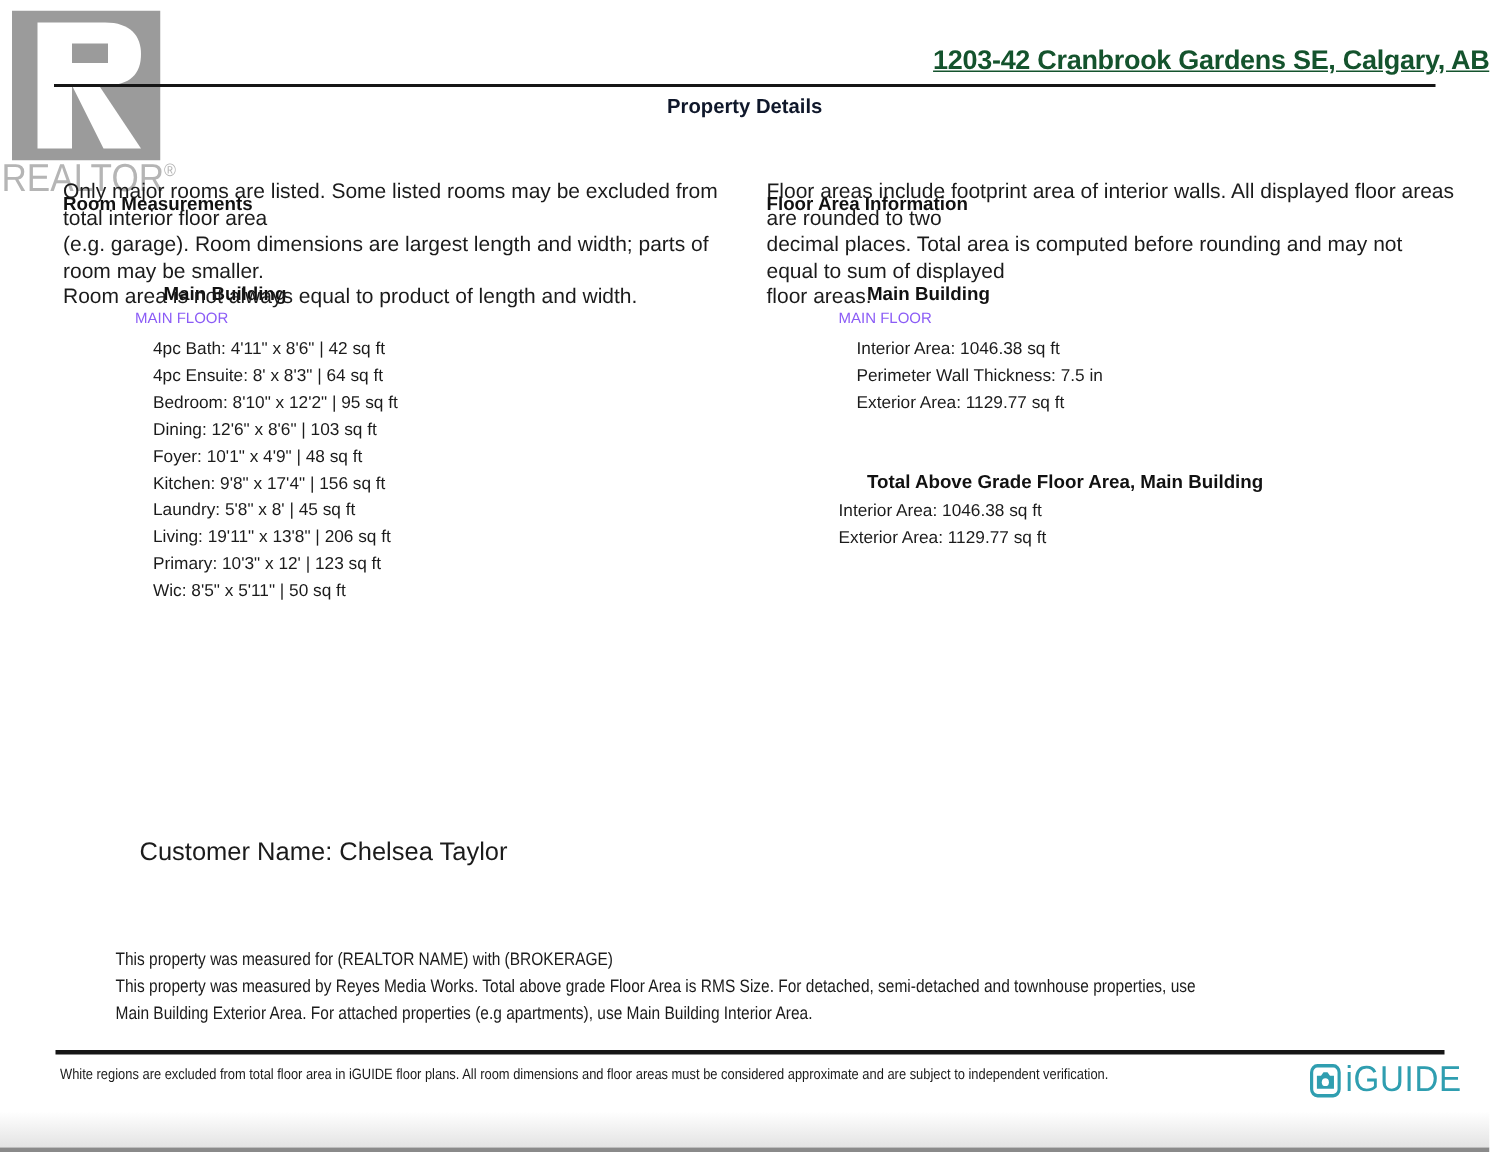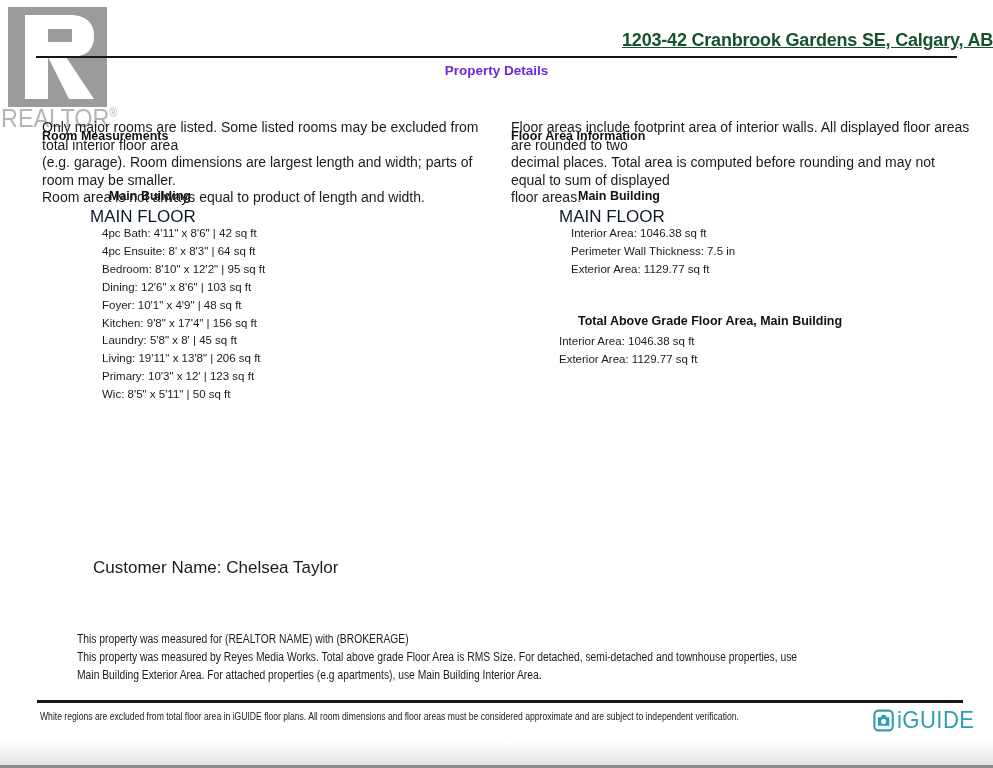--- a/index.html
+++ b/index.html
@@ -23,21 +23,21 @@
     z-index: 2;
     text-decoration: underline;
   }
   .title-rule {
     top: 56px; left: 36px; width: 921px; height: 2px;
     background: #161616; z-index: 2;
   }
   .page-subtitle {
     top: 63px; left: 0; right: 0;
     text-align: center;
-    font-size: 13.5px; font-weight: bold; color: #6d28d9;
+    font-size: 13.5px; font-weight: bold; color: #0f172a;
     z-index: 2;
   }
 
   
   .realtor-logo { left: 8px; top: 7px; z-index: 0; }
   .realtor-word {
     left: 1px; top: 103px; z-index: 0;
     font-size: 26px; font-weight: 400; color: #b5b5b5;
     transform: scaleX(0.9); transform-origin: 0 0;
     white-space: nowrap;
@@ -49,21 +49,21 @@
   .section-desc {
     font-size: 14px; line-height: 17.5px; color: #1b1b1b;
     white-space: pre-line; z-index: 2;
   }
   .rm-heading { left: 42px; top: 101px; }
   .rm-desc { left: 42px; top: 119px; width: 456px; }
   .fa-heading { left: 511px; top: 101px; }
   .fa-desc { left: 511px; top: 119px; width: 460px; }
 
   .building-heading { font-size: 12.5px; font-weight: bold; color: #111; padding-left: 31px; }
-  .floor-label { font-size: 17px; color: #0f172a; }
+  .floor-label { font-size: 10px; color: #8b5cf6; }
   .detail-list { font-size: 11.5px; line-height: 17.9px; color: #1b1b1b; }
 
   .rm-building { left: 78px; top: 189px; }
   .rm-floor { left: 90px; top: 207px; }
   .rm-rooms { left: 102px; top: 225px; }
 
   .fa-building { left: 547px; top: 189px; }
   .fa-floor { left: 559px; top: 207px; }
   .fa-items { left: 571px; top: 225px; }
 

